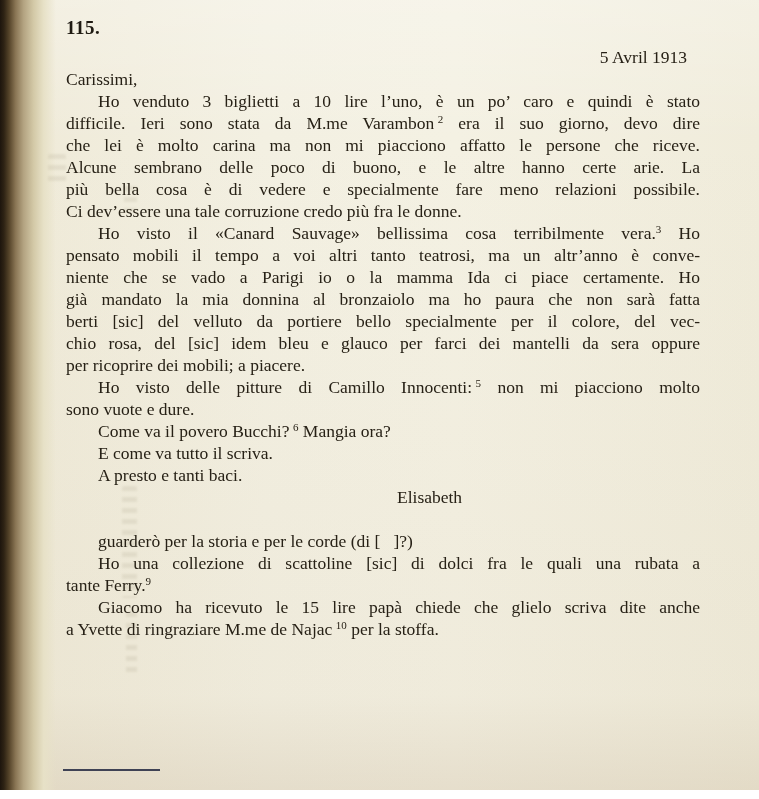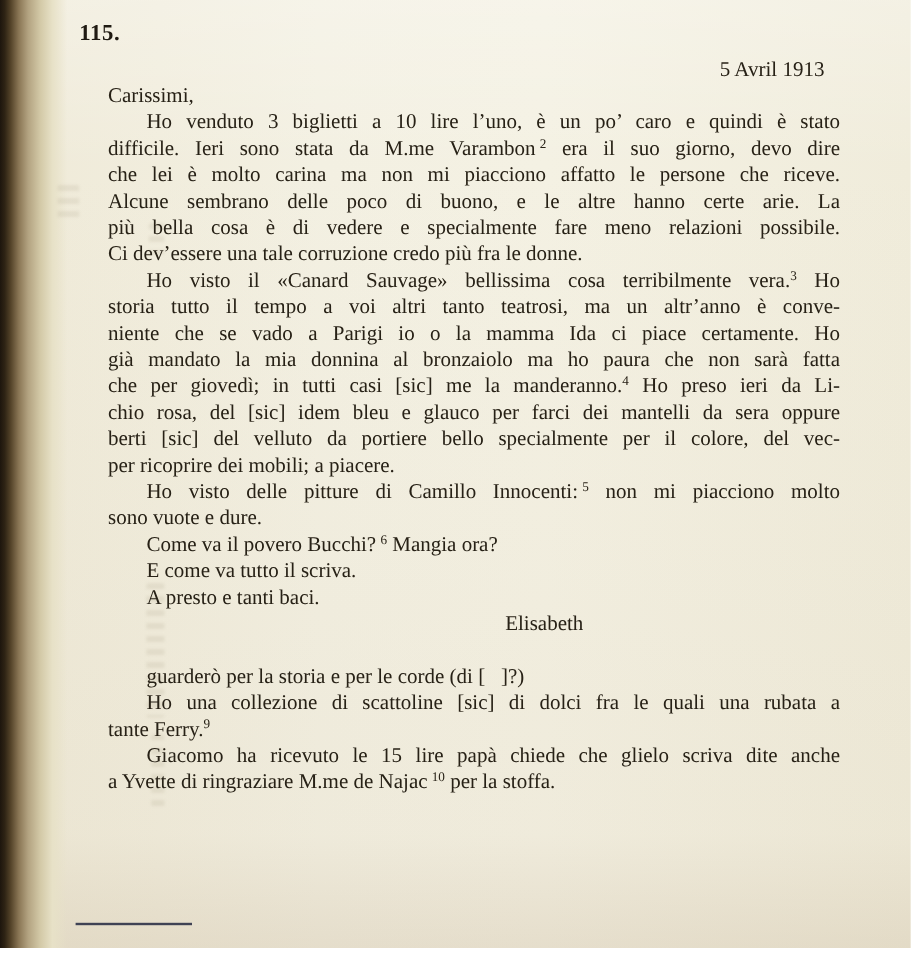--- a/index.html
+++ b/index.html
@@ -36,21 +36,21 @@
 
   .page-number {
     position: absolute; left: 66px; top: 17px;
     font-size: 19px; font-weight: bold; color: #1f1a12;
     letter-spacing: 0.5px;
   }
   .letter {
     position: absolute; left: 66px; top: 46px; width: 634px;
     font-size: 17.5px; line-height: 22px; color: #272116;
   }
-  .letter .line { min-height: 22px; margin-left: 24px; }
+  .letter .line { min-height: 22px; }
   .letter .line.just { text-align: justify; text-align-last: justify; text-justify: inter-word; }
   .block.indent .line:first-child { text-indent: 32px; }
   .block.dateline .line { text-align: right; padding-right: 13px; }
   .block.signature .line { padding-left: 331px; }
   .block.gap { height: 22px; }
   .letter sup {
     font-size: 11px; line-height: 0;
     position: relative; top: -6px; vertical-align: baseline;
   }
   .footnote-rule {
@@ -80,26 +80,25 @@
       <div class="block body indent">
         <div class="line just">Ho venduto 3 biglietti a 10 lire l’uno, è un po’ caro e quindi è stato</div>
         <div class="line just">difficile. Ieri sono stata da M.me Varambon <sup>2</sup> era il suo giorno, devo dire</div>
         <div class="line just">che lei è molto carina ma non mi piacciono affatto le persone che riceve.</div>
         <div class="line just">Alcune sembrano delle poco di buono, e le altre hanno certe arie. La</div>
         <div class="line just">più bella cosa è di vedere e specialmente fare meno relazioni possibile.</div>
         <div class="line">Ci dev’essere una tale corruzione credo più fra le donne.</div>
       </div>
       <div class="block body indent">
         <div class="line just">Ho visto il «Canard Sauvage» bellissima cosa terribilmente vera.<sup>3</sup> Ho</div>
-        <div class="line just">storia tutto il tempo a voi altri tanto teatrosi, ma un altr’anno è conve-</div>
+        <div class="line just">pensato mobili il tempo a voi altri tanto teatrosi, ma un altr’anno è conve-</div>
         <div class="line just">niente che se vado a Parigi io o la mamma Ida ci piace certamente. Ho</div>
         <div class="line just">già mandato la mia donnina al bronzaiolo ma ho paura che non sarà fatta</div>
-        <div class="line just">che per giovedì; in tutti casi [sic] me la manderanno.<sup>4</sup> Ho preso ieri da Li-</div>
+        <div class="line just">berti [sic] del velluto da portiere bello specialmente per il colore, del vec-</div>
         <div class="line just">chio rosa, del [sic] idem bleu e glauco per farci dei mantelli da sera oppure</div>
-        <div class="line just">berti [sic] del velluto da portiere bello specialmente per il colore, del vec-</div>
         <div class="line">per ricoprire dei mobili; a piacere.</div>
       </div>
       <div class="block body indent">
         <div class="line just">Ho visto delle pitture di Camillo Innocenti: <sup>5</sup> non mi piacciono molto</div>
         <div class="line">sono vuote e dure.</div>
       </div>
       <div class="block body indent">
         <div class="line">Come va il povero Bucchi? <sup>6</sup> Mangia ora?</div>
       </div>
       <div class="block body indent">

